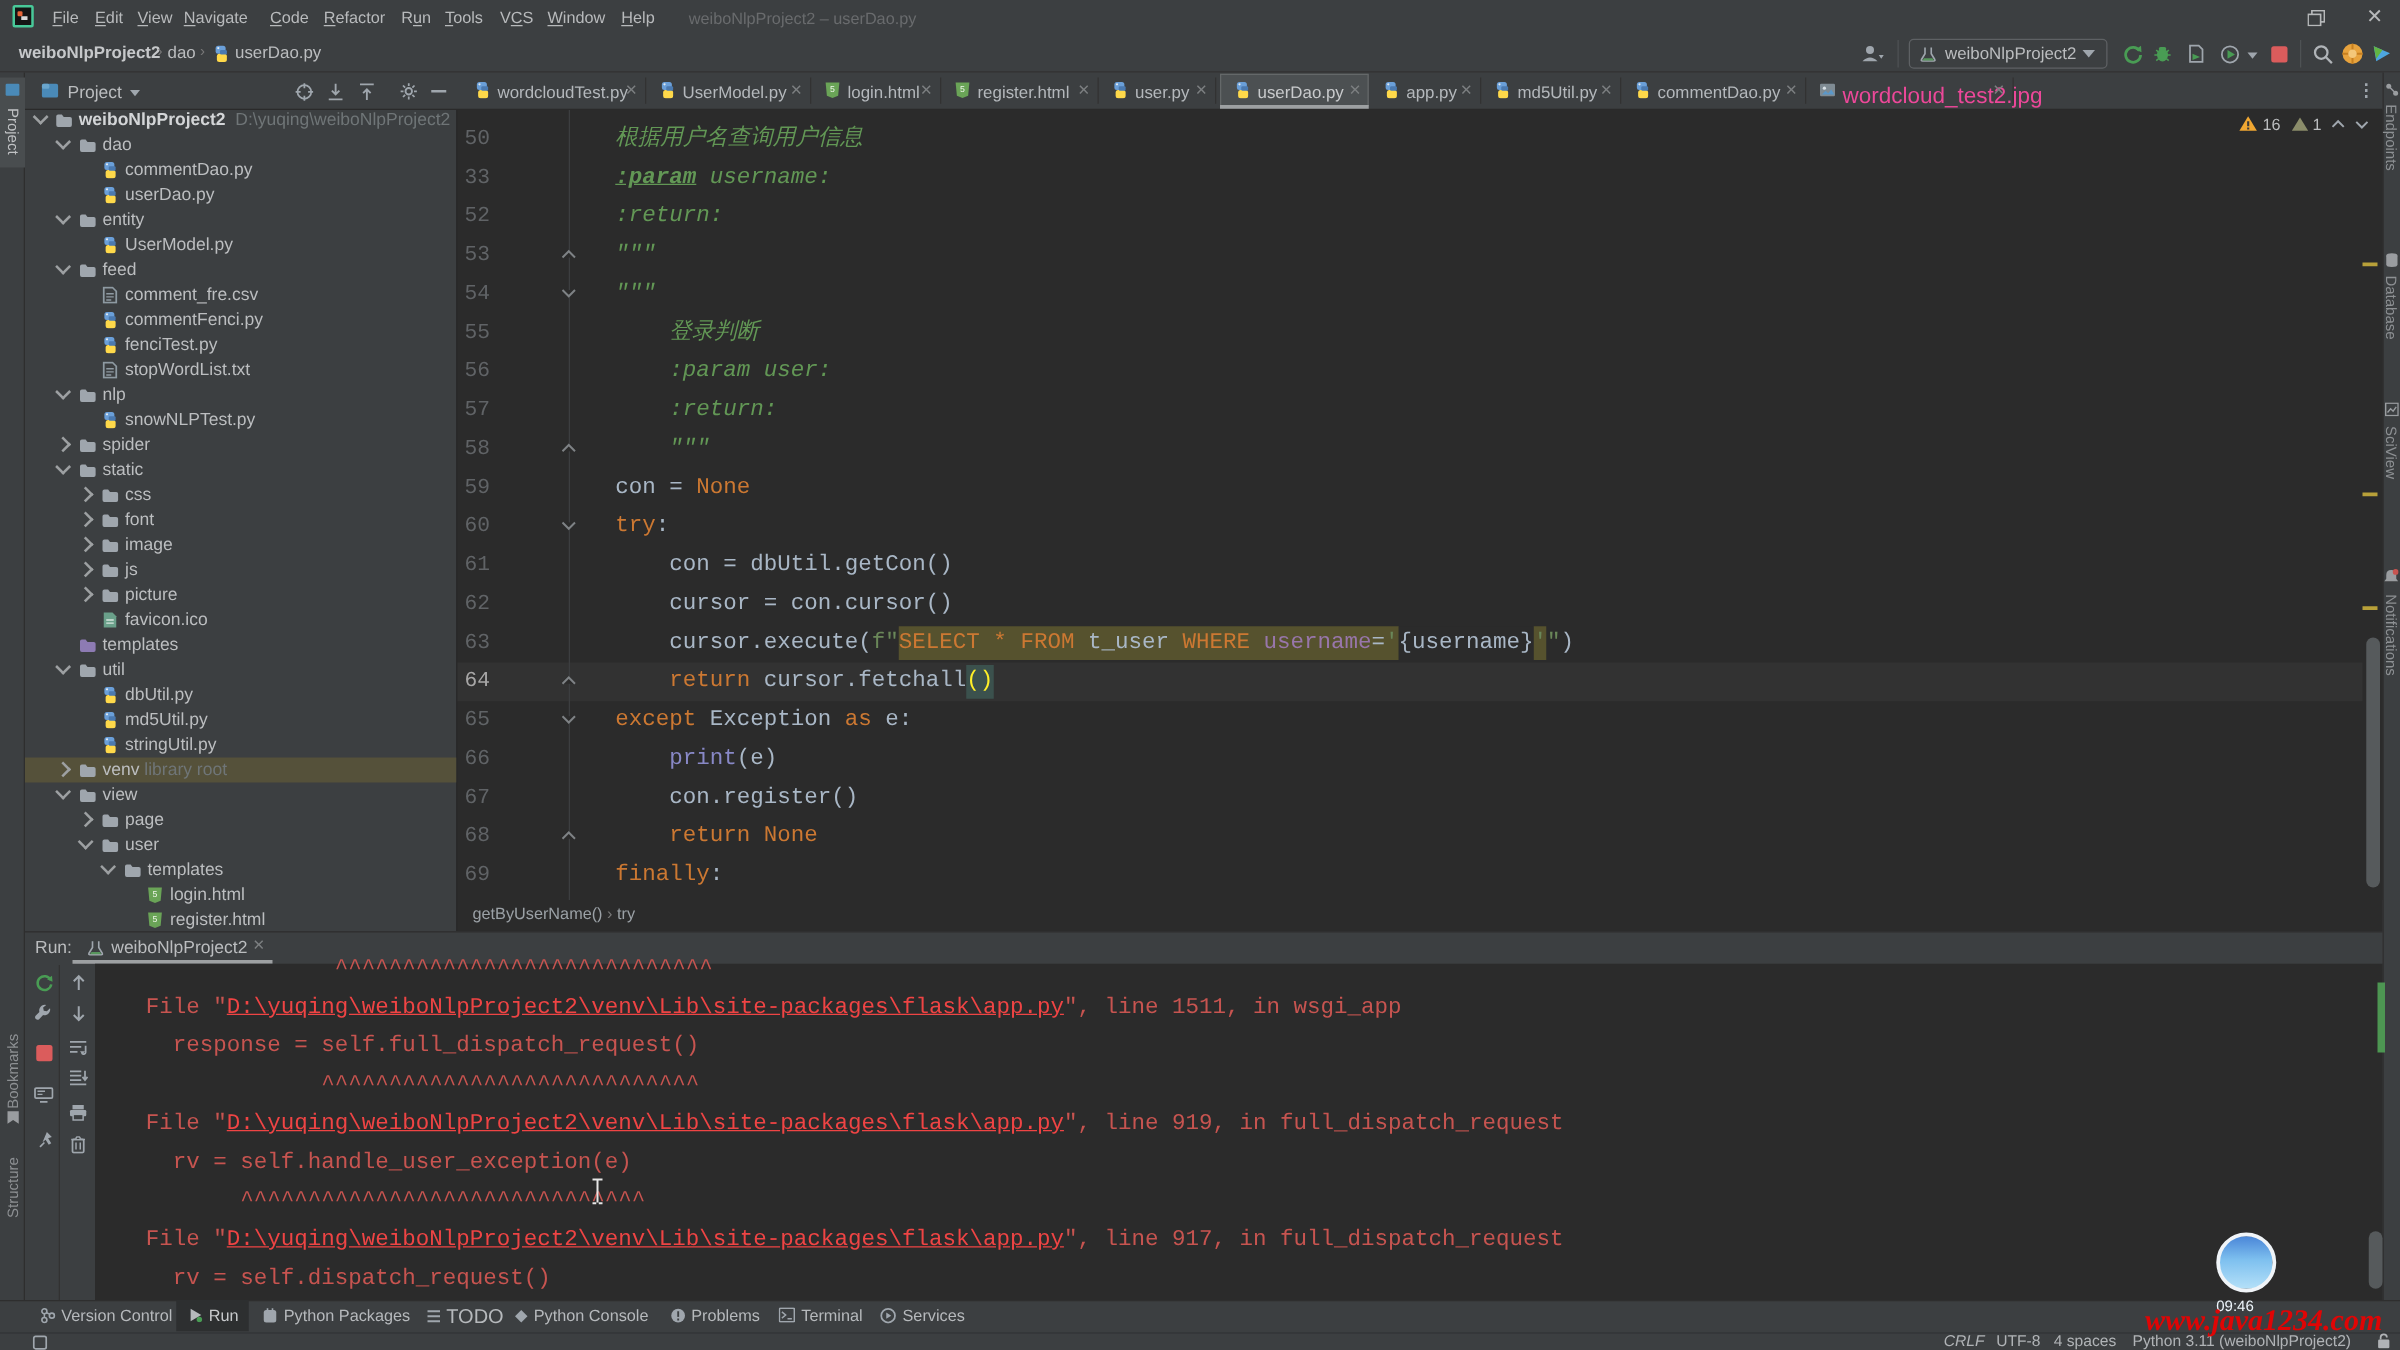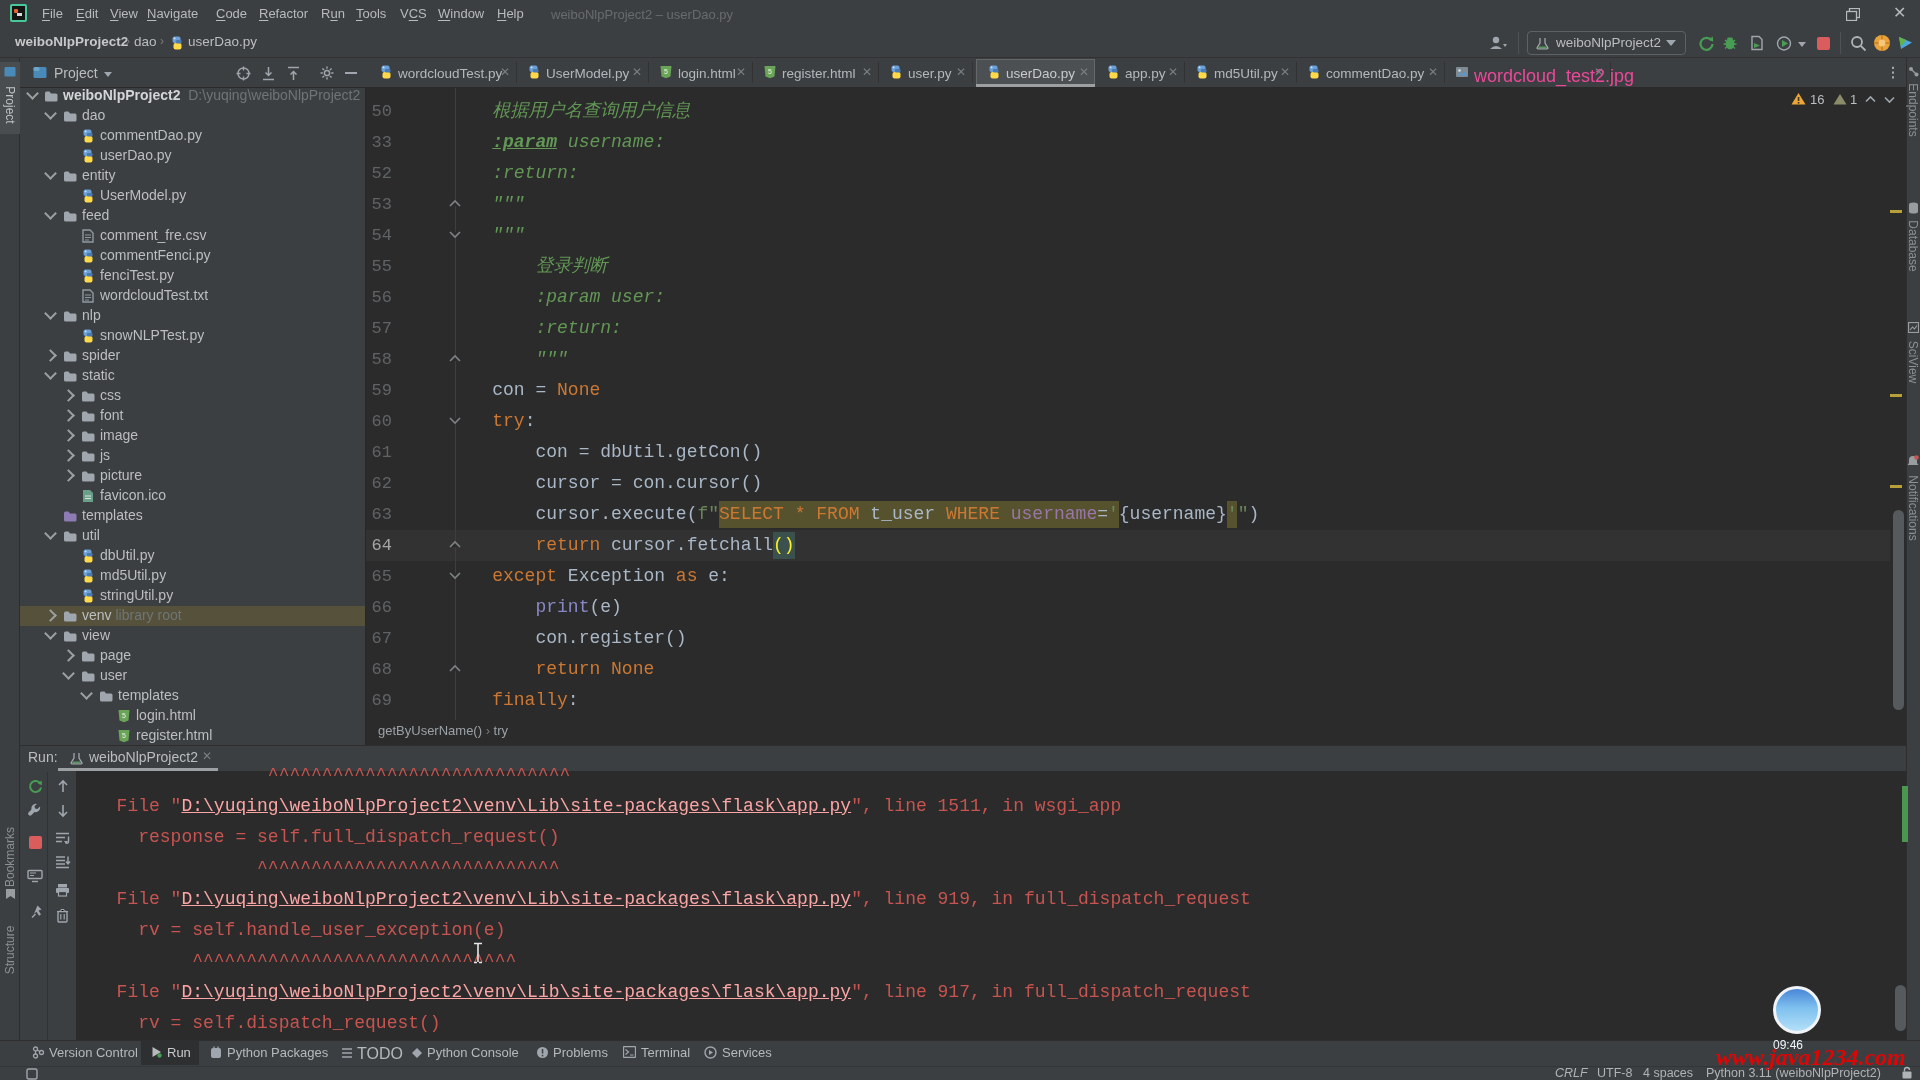--- a/index.html
+++ b/index.html
@@ -15,21 +15,21 @@
 .dim{color:#787878;}
 .tabx{color:#7c7f81;font-size:12px;line-height:29px;}
 .sep{background:#323232;}
 .tname{position:absolute;top:1px;font-size:14px;color:#bcbec0;white-space:nowrap;}
 .tgray{color:#6f7577;}
 .chev{position:absolute;width:9px;height:9px;border-right:2px solid #9da0a2;border-bottom:2px solid #9da0a2;}
 .chev.open{transform:rotate(45deg);}
 .chev.closed{transform:rotate(-45deg);}
 
 .red{color:#c75450;}
-.lnk{color:#fca5a5;text-decoration:underline;}
+.lnk{color:#ef4444;text-decoration:underline;}
 
 .kw{color:#cc7832;}
 .str{color:#6a8759;}
 .doc{color:#629755;font-style:italic;}
 .docb{color:#629755;font-style:italic;font-weight:bold;text-decoration:underline;}
 .txt{color:#a9b7c6;}
 .fn{color:#8888c6;}
 .sqlk{color:#cc7832;}
 .sqlc{color:#9876aa;}
 .paren{color:#ffef28;}
@@ -319,21 +319,21 @@
       <rect x="2.5" y="0.5" width="8" height="6.5" rx="2" fill="#6a9fd8"></rect>
       <rect x="3.5" y="7" width="8" height="6.5" rx="2" fill="#ffd94a"></rect>
       <rect x="6" y="4" width="5.5" height="3.5" rx="1" fill="#4b7ab0"></rect>
       <circle cx="4.6" cy="2.4" r="0.9" fill="#dfe9f2"></circle>
     </svg>
 <div class="abs tname" style="left:100px;top:267px;">fenciTest.py</div>
 <svg class="abs" style="left:81px;top:289px;" width="14" height="14" viewBox="0 0 14 14">
       <path d="M2 1 h7 l3 3 v9 h-10 z" fill="none" stroke="#8e9aa2" stroke-width="1.4"></path>
       <path d="M4 6 h6 M4 8.5 h6 M4 11 h4" stroke="#8e9aa2" stroke-width="1.1"></path>
     </svg>
-<div class="abs tname" style="left:100px;top:287px;">wordcloudTest.txt</div>
+<div class="abs tname" style="left:100px;top:287px;">stopWordList.txt</div>
 <div class="abs chev open" style="left:46px;top:309px;"></div>
 <svg class="abs" style="left:63px;top:310px;" width="14" height="12" viewBox="0 0 14 12">
       <path d="M1 3 q0-1.5 1.5-1.5 h3 l1.5 2 h5 q1.5 0 1.5 1.5 v5 q0 1.5 -1.5 1.5 h-9.5 q-1.5 0-1.5-1.5 z" fill="#9fa6ad"></path>
     </svg>
 <div class="abs tname" style="left:82px;top:307px;">nlp</div>
 <svg class="abs" style="left:81px;top:329px;" width="14" height="14" viewBox="0 0 14 14">
       <rect x="2.5" y="0.5" width="8" height="6.5" rx="2" fill="#6a9fd8"></rect>
       <rect x="3.5" y="7" width="8" height="6.5" rx="2" fill="#ffd94a"></rect>
       <rect x="6" y="4" width="5.5" height="3.5" rx="1" fill="#4b7ab0"></rect>
       <circle cx="4.6" cy="2.4" r="0.9" fill="#dfe9f2"></circle>

